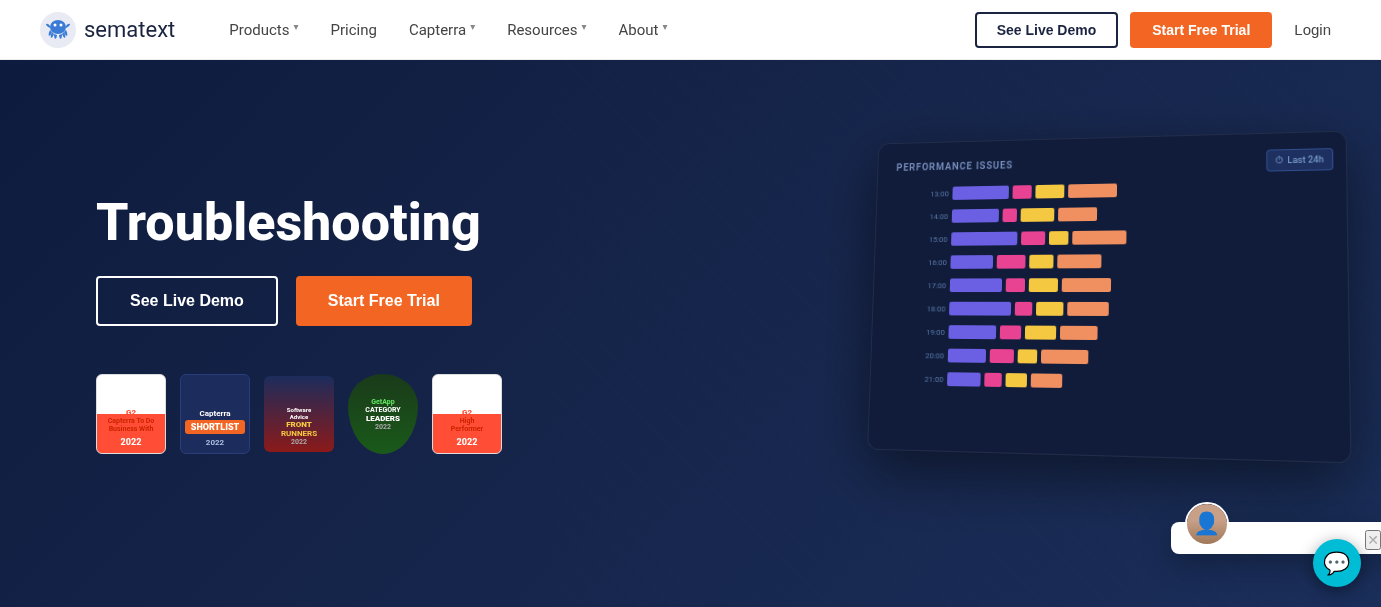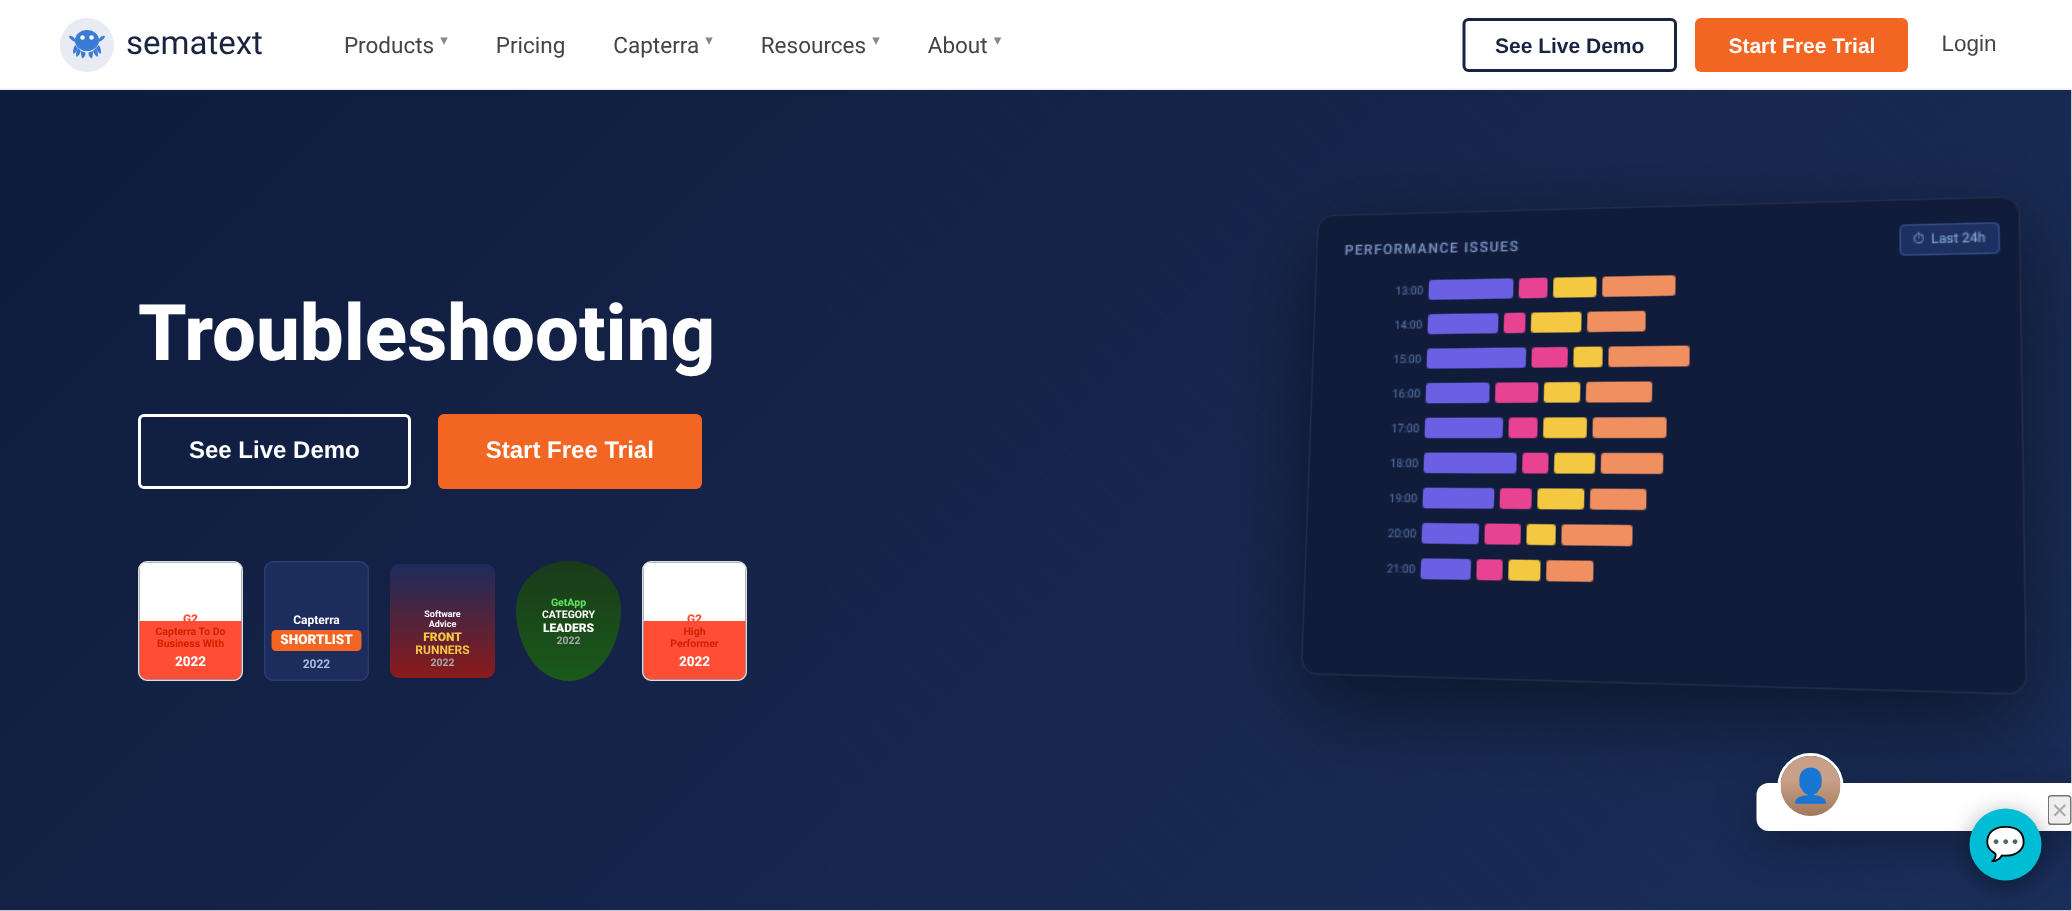--- a/index.html
+++ b/index.html
@@ -109,23 +109,22 @@
         45deg,
         transparent,
         transparent 20px,
         rgba(255,255,255,0.03) 20px,
         rgba(255,255,255,0.03) 22px
       );
     }
     .hero-content {
       position: relative;
       z-index: 2;
-      padding-left: 56px;
+      padding-left: 96px;
       max-width: 680px;
-      margin-left: 36px;
     }
     .hero-title {
       font-size: 52px;
       font-weight: 800;
       color: #fff;
       line-height: 1.15;
       margin-bottom: 24px;
     }
     .hero-desc {
       font-size: 17px;

